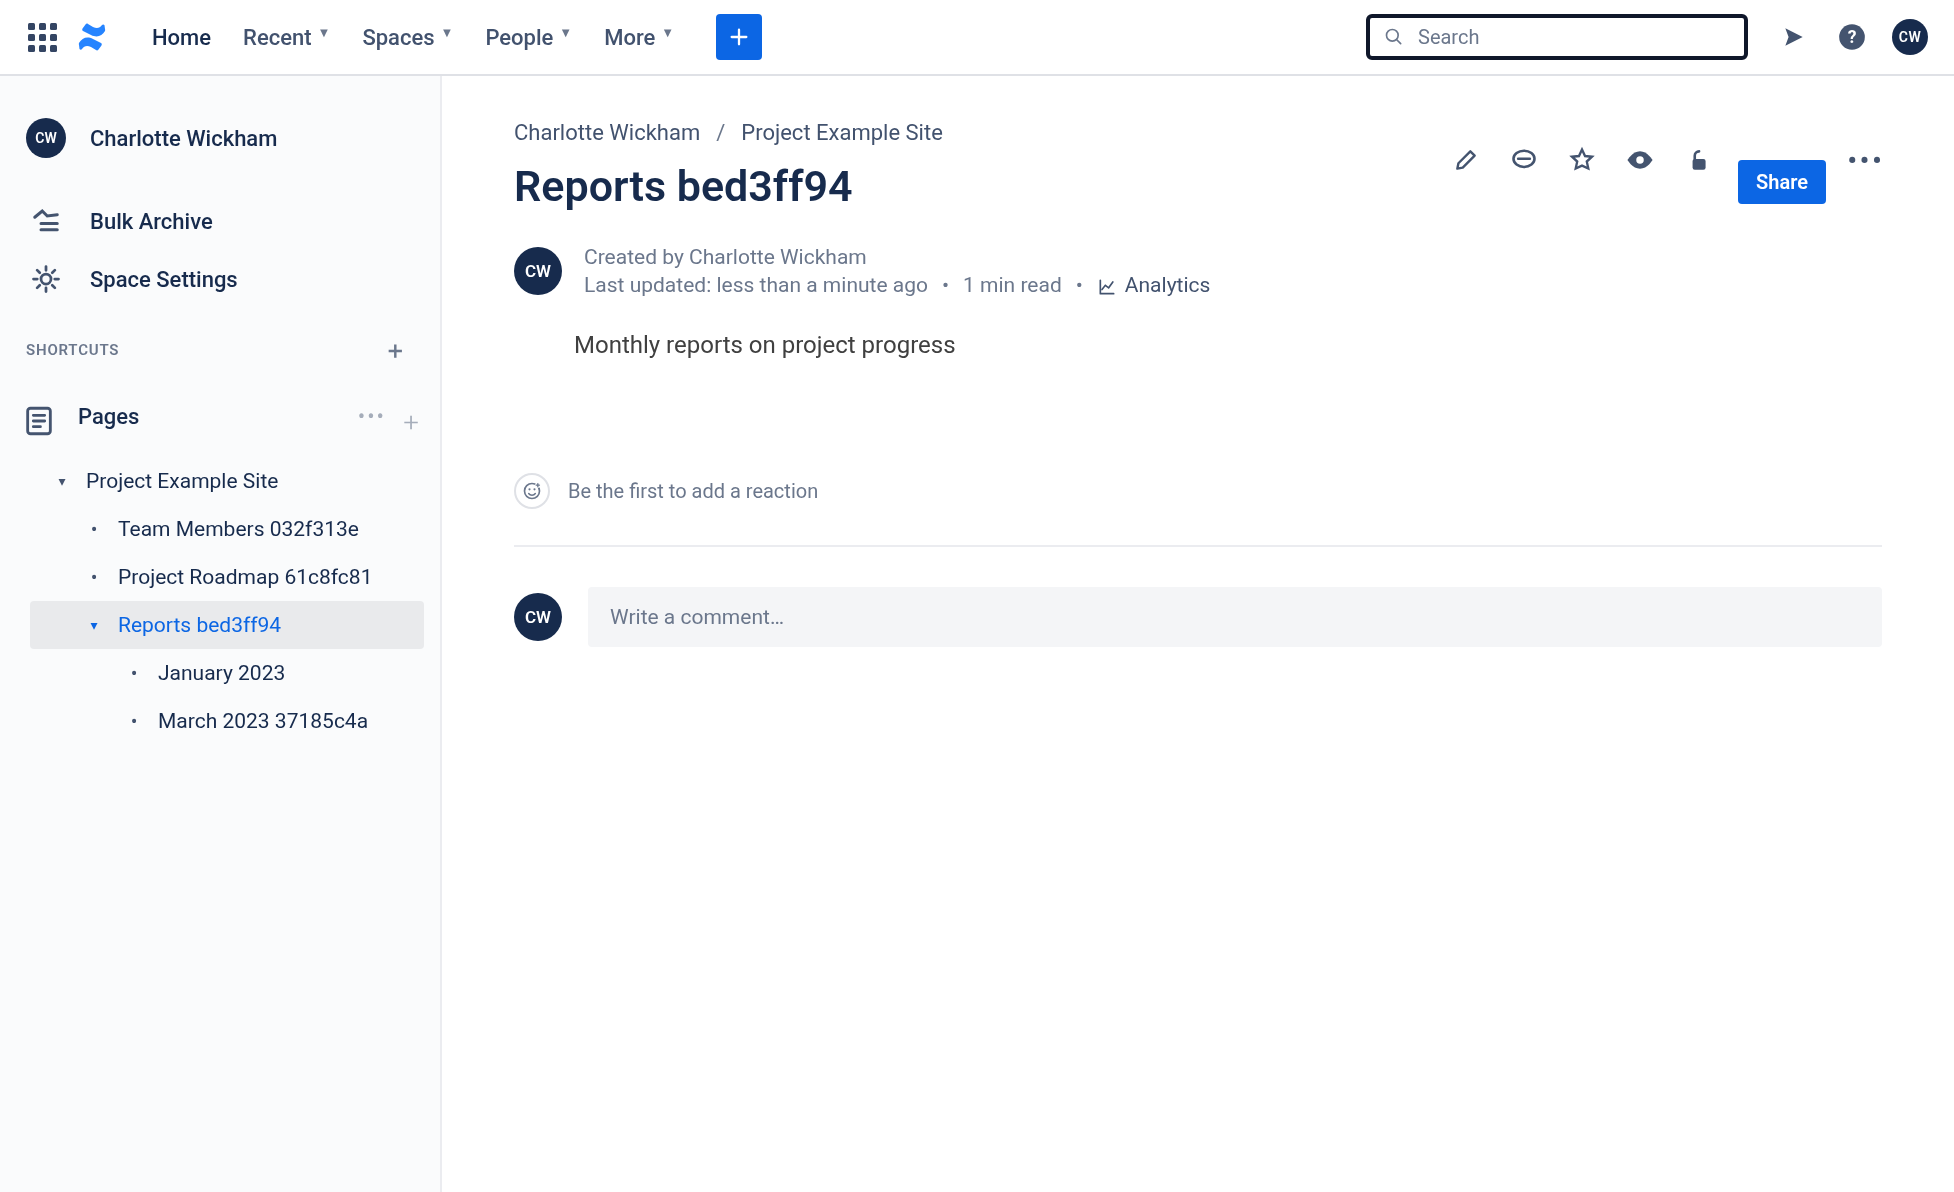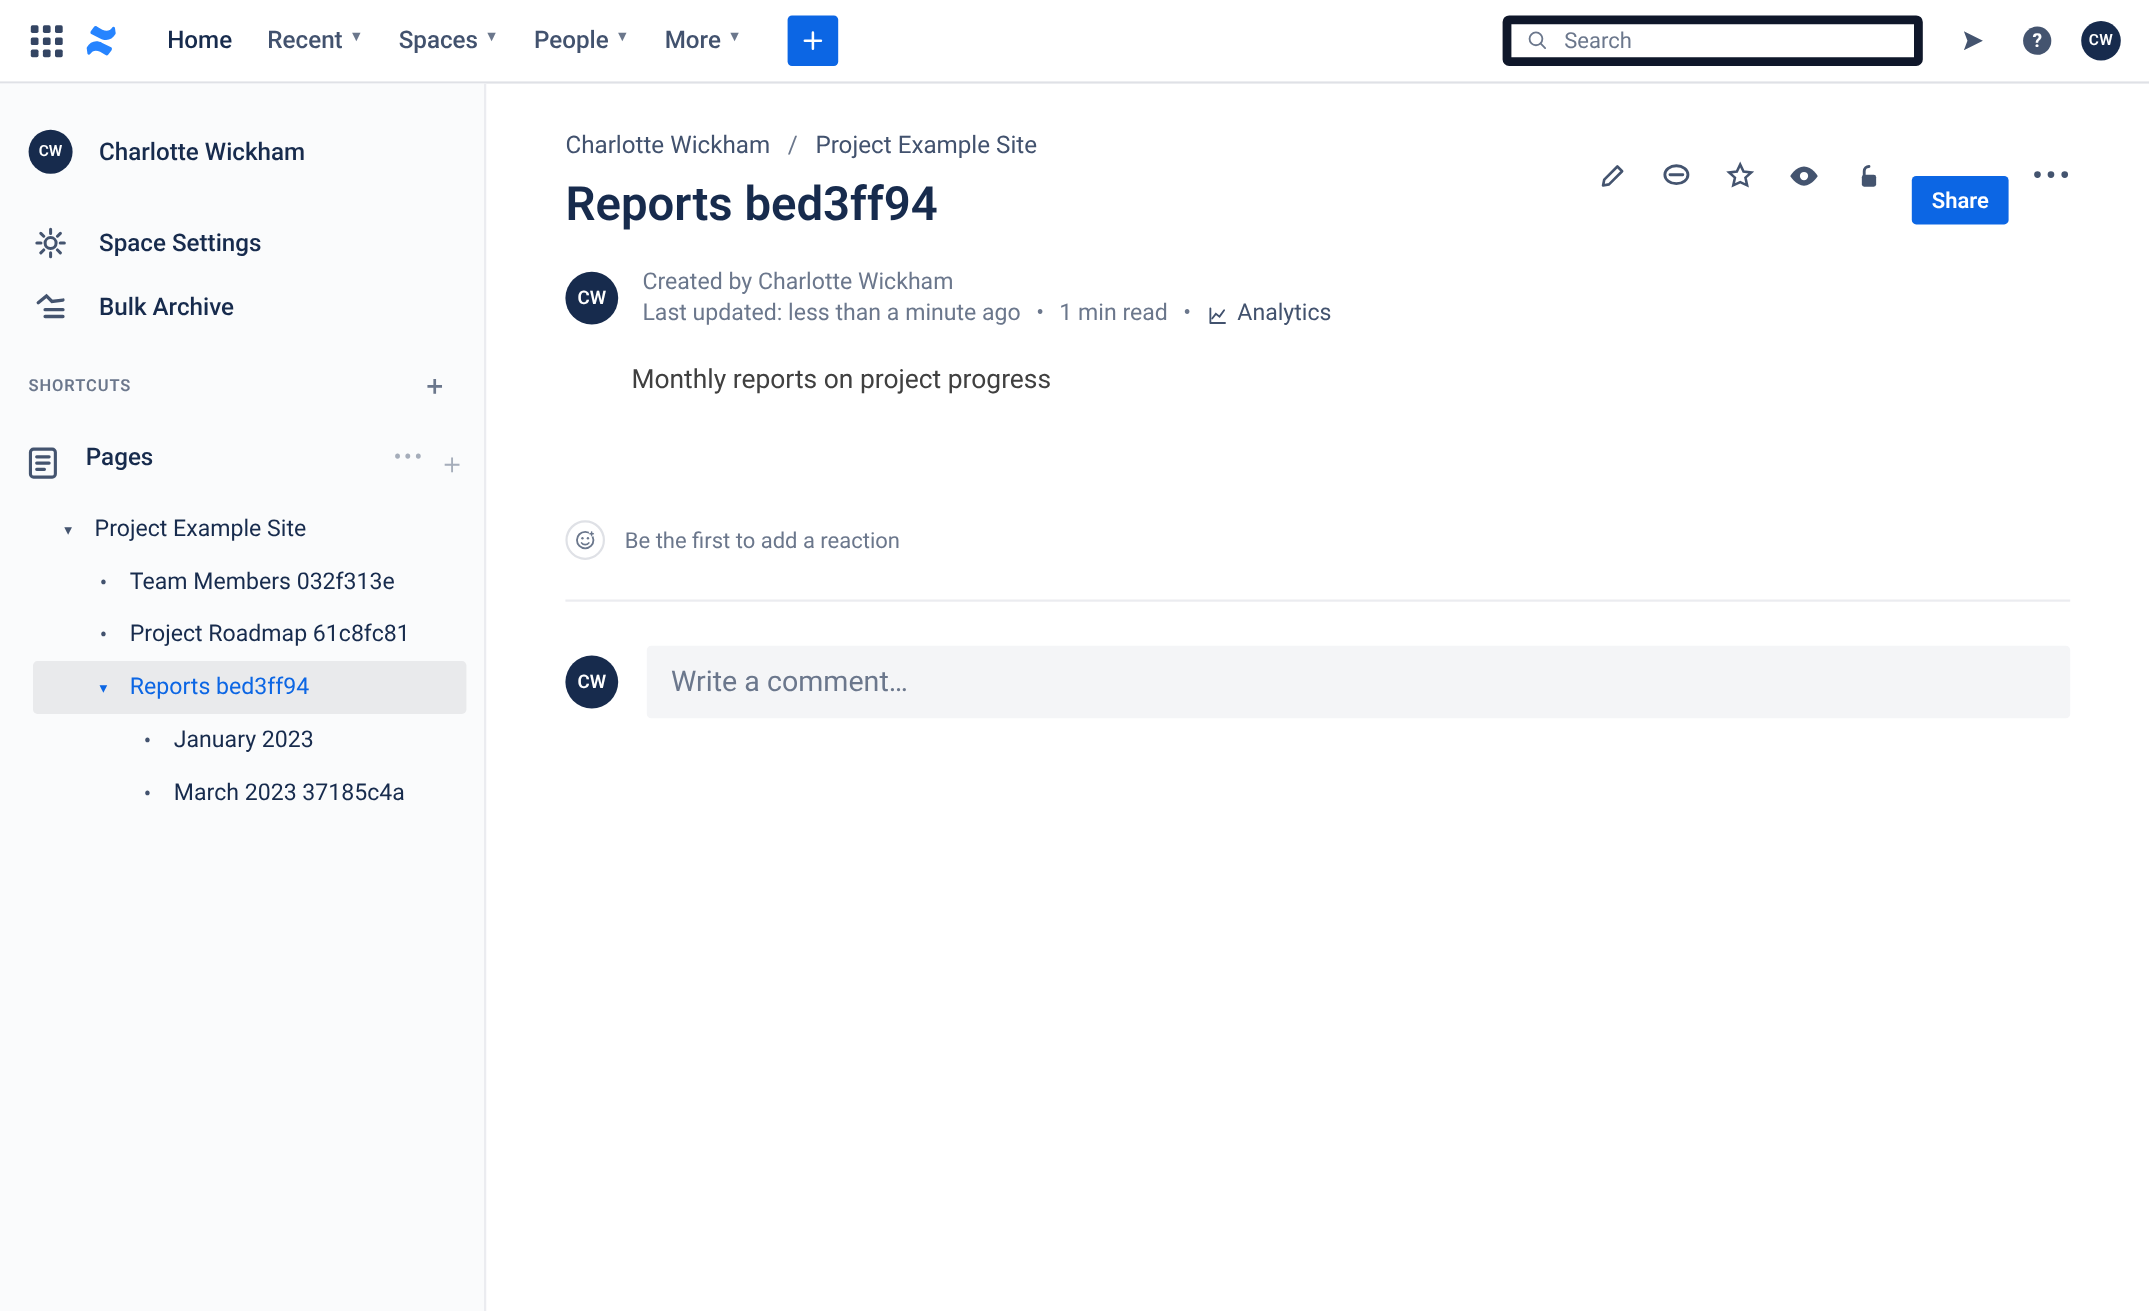--- a/index.html
+++ b/index.html
@@ -69,21 +69,21 @@
       justify-content:center;
       color:#fff;
       font-size:30px;
       margin-left: 34px;
       cursor:pointer;
     }
     .nav-spacer { flex:1; }
     .search-box {
       width: 382px;
       height: 46px;
-      border: 8px solid #0f172a;
+      border: 4px solid #0f172a;
       border-radius: 6px;
       display:flex;
       align-items:center;
       padding: 0 14px;
       gap: 14px;
       color:#6b778c;
       cursor:text;
       background:#fff;
     }
     .search-box input {
@@ -247,21 +247,21 @@
       cursor:pointer;
       color:#6b778c;
     }
     .comment-row { display:flex; gap:26px; align-items:center; }
     .comment-input {
       flex:1;
       background:#f4f5f7;
       border-radius: 4px;
       padding: 18px 22px;
       color:#6b778c;
-      font-size:26px;
+      font-size:21px;
       cursor:text;
     }
     svg { display:block; }
   </style>
 </head>
 <body>
 
 <div class="topnav">
   <div class="grid-icon">
     <span></span>
@@ -334,34 +334,34 @@
 
   <div class="sidebar">
     <div class="side-row">
       <div class="side-avatar">CW</div>
       <span>Charlotte Wickham</span>
     </div>
     <div style="height:20px"></div>
     <div class="side-row">
       <div class="side-icon">
         <svg width="30" height="30" viewBox="0 0 24 24">
-            <circle cx="12" cy="12" r="4" fill="none" stroke="#44546f" stroke-width="2.2"></circle>
-            <path d="M12 2v3M12 19v3M2 12h3M19 12h3M4.9 4.9l2.1 2.1M17 17l2.1 2.1M4.9 19.1L7 17M17 7l2.1-2.1" stroke="#44546f" stroke-width="2.2" stroke-linecap="round"></path>
-          </svg>
-      </div>
-      <span>Space Settings</span>
+            <path d="M3 9l6-5 4 4 8-1" stroke="#44546f" stroke-width="2.4" fill="none" stroke-linecap="round"></path>
+            <path d="M8 14h13M8 19h13" stroke="#44546f" stroke-width="2.4" stroke-linecap="round"></path>
+          </svg>
+      </div>
+      <span>Bulk Archive</span>
     </div>
     <div class="side-row">
       <div class="side-icon">
         <svg width="30" height="30" viewBox="0 0 24 24">
-            <path d="M3 9l6-5 4 4 8-1" stroke="#44546f" stroke-width="2.4" fill="none" stroke-linecap="round"></path>
-            <path d="M8 14h13M8 19h13" stroke="#44546f" stroke-width="2.4" stroke-linecap="round"></path>
-          </svg>
-      </div>
-      <span>Bulk Archive</span>
+            <circle cx="12" cy="12" r="4" fill="none" stroke="#44546f" stroke-width="2.2"></circle>
+            <path d="M12 2v3M12 19v3M2 12h3M19 12h3M4.9 4.9l2.1 2.1M17 17l2.1 2.1M4.9 19.1L7 17M17 7l2.1-2.1" stroke="#44546f" stroke-width="2.2" stroke-linecap="round"></path>
+          </svg>
+      </div>
+      <span>Space Settings</span>
     </div>
     <div class="side-header">
       <span>SHORTCUTS</span>
       <span class="plus">＋</span>
     </div>
     <div style="height:16px"></div>
     <div class="pages-header">
       <div>
         <svg width="34" height="34" viewBox="0 0 24 24">
             <rect x="4" y="3" width="16" height="18" rx="2" fill="none" stroke="#44546f" stroke-width="2"></rect>

